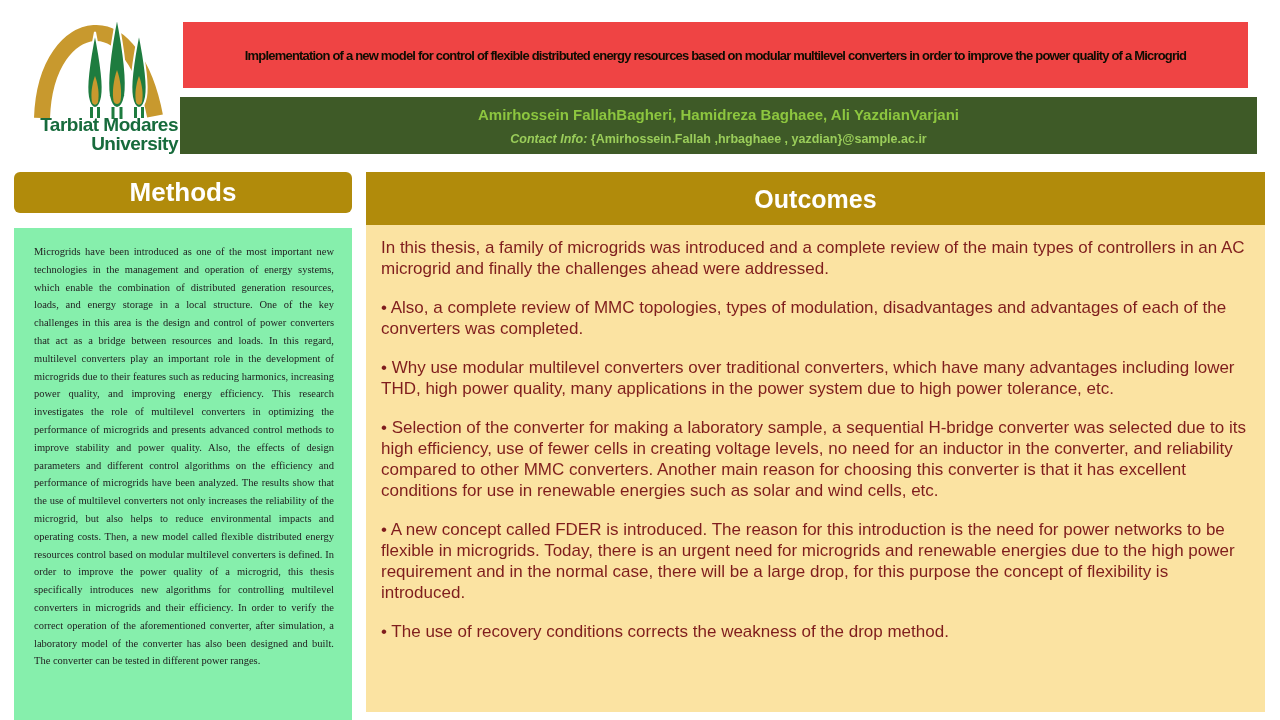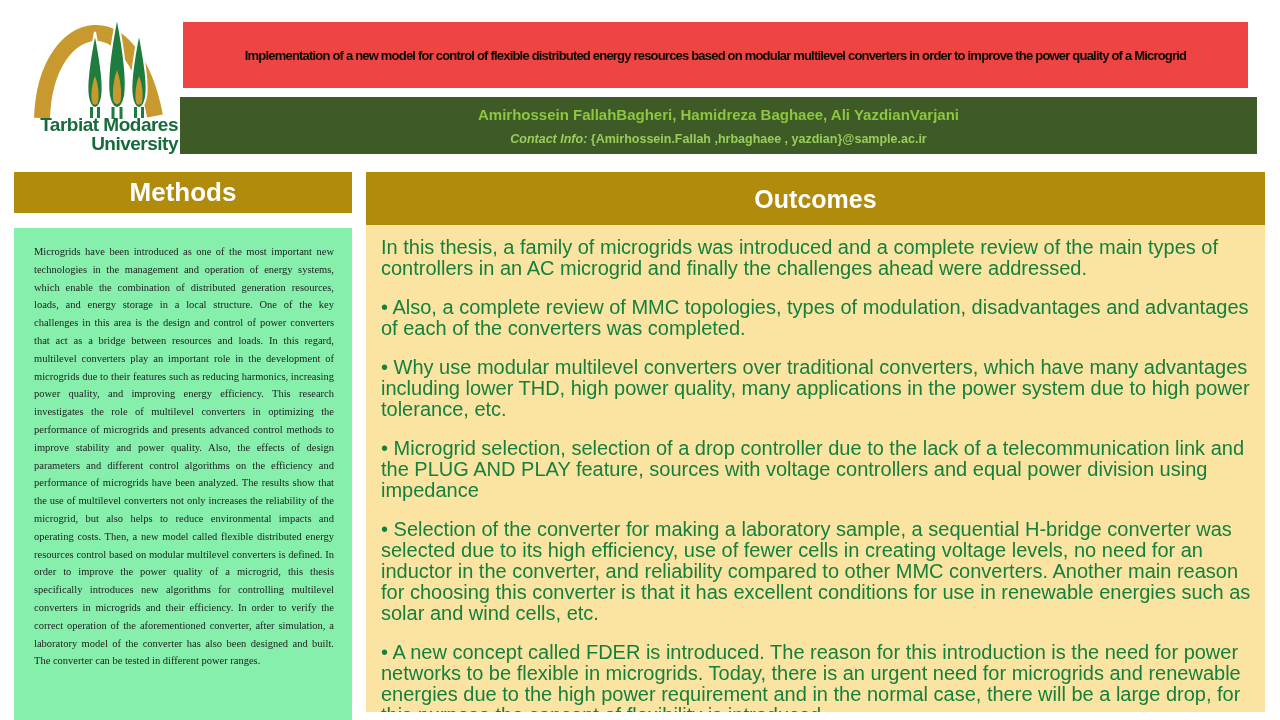--- a/index.html
+++ b/index.html
@@ -60,21 +60,21 @@
   .contact-line em { font-style: italic; }
 
   
   .col-header {
     position: absolute;
     background: #B18B0B;
     color: #ffffff;
     font-weight: bold;
     display: flex; align-items: center; justify-content: center;
   }
-  .methods-header  { left: 14px;  top: 172px; width: 338px; height: 41px; font-size: 26px; }
+  .methods-header  { left: 14px;  top: 172px; width: 338px; height: 41px; font-size: 26px; border-radius: 6px; }
   .outcomes-header { left: 366px; top: 172px; width: 899px; height: 55px; font-size: 25px; }
 
   
   .methods-body {
     position: absolute; left: 14px; top: 228px; width: 338px; height: 560px;
     background: #86efac;
     box-sizing: border-box;
     padding: 15px 18px 12px 20px;
     overflow: hidden;
   }
@@ -89,23 +89,23 @@
 
   .outcomes-body {
     position: absolute; left: 366px; top: 225px; width: 899px; height: 487px;
     background: #FBE3A2;
     box-sizing: border-box;
     padding: 12px 14px 6px 15px;
     overflow: hidden;
   }
   .outcomes-body p {
     margin: 0 0 18px 0;
-    font-size: 20px;
+    font-size: 17px;
     line-height: 21px;
-    color: #15803d;
+    color: #7f1d1d;
   }
 </style>
 </head>
 <body>
 
 <div class="poster">
 
   <div class="logo">
     <svg width="158" height="110" viewBox="0 0 158 110">
 
@@ -157,20 +157,19 @@
   </section>
 
   <section>
     <div class="col-header outcomes-header">
       <span>Outcomes</span>
     </div>
     <div class="outcomes-body">
         <p>In this thesis, a family of microgrids was introduced and a complete review of the main types of controllers in an AC microgrid and finally the challenges ahead were addressed.</p>
         <p>• Also, a complete review of MMC topologies, types of modulation, disadvantages and advantages of each of the converters was completed.</p>
         <p>• Why use modular multilevel converters over traditional converters, which have many advantages including lower THD, high power quality, many applications in the power system due to high power tolerance, etc.</p>
-        <p>• Microgrid selection, selection of a drop controller due to the lack of a telecommunication link and the PLUG AND PLAY feature, sources with voltage controllers and equal power division using impedance</p>
         <p>• Selection of the converter for making a laboratory sample, a sequential H-bridge converter was selected due to its high efficiency, use of fewer cells in creating voltage levels, no need for an inductor in the converter, and reliability compared to other MMC converters. Another main reason for choosing this converter is that it has excellent conditions for use in renewable energies such as solar and wind cells, etc.</p>
         <p>• A new concept called FDER is introduced. The reason for this introduction is the need for power networks to be flexible in microgrids. Today, there is an urgent need for microgrids and renewable energies due to the high power requirement and in the normal case, there will be a large drop, for this purpose the concept of flexibility is introduced.</p>
         <p>• The use of recovery conditions corrects the weakness of the drop method.</p>
       </div>
   </section>
 
 </div>
 
 </body></html>

